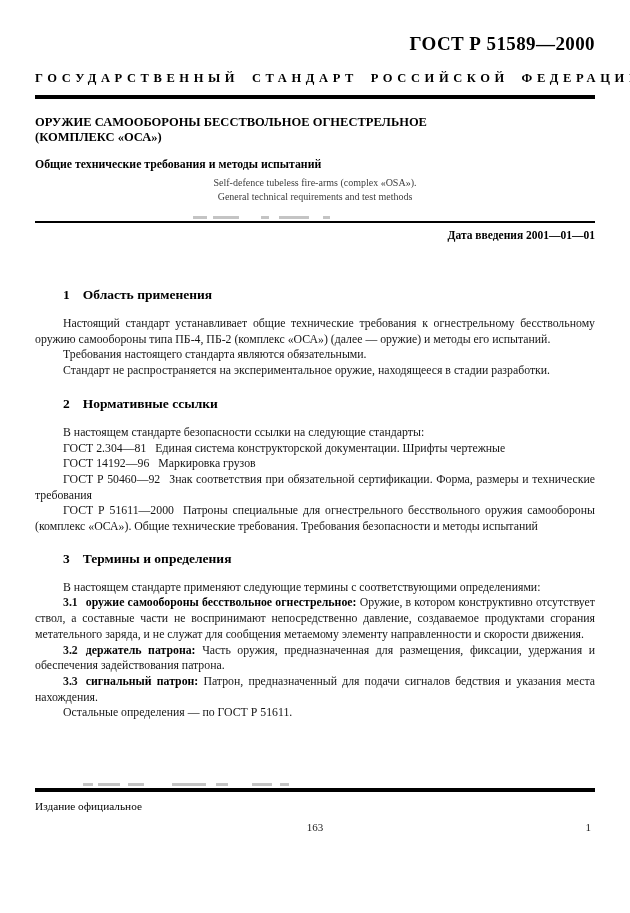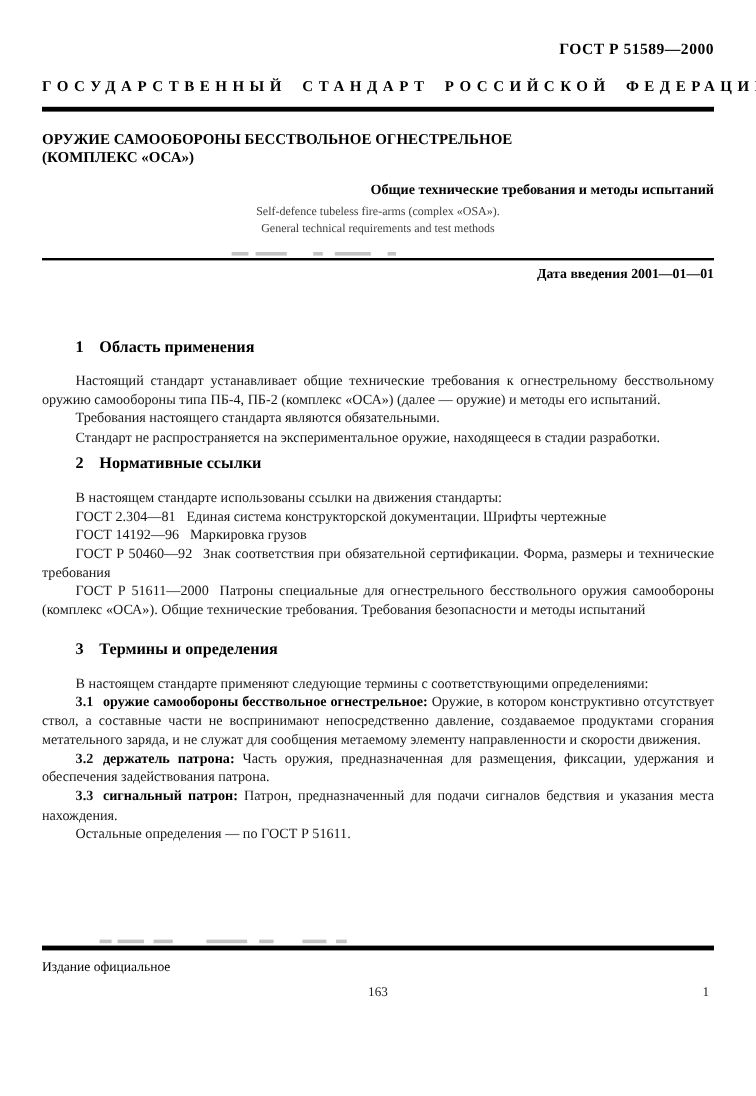--- a/index.html
+++ b/index.html
@@ -12,21 +12,21 @@
     font-family: "Liberation Serif", "DejaVu Serif", serif;
     color: #161616;
     overflow: hidden;
   }
   .content { padding: 0 35px; }
 
   .doc-code {
     margin-top: 33px;
     text-align: right;
     font-weight: bold;
-    font-size: 13px;
+    font-size: 19px;
     letter-spacing: 0.4px;
     color: #000;
   }
   .fed-header {
     margin-top: 16px;
     text-align: center;
     font-weight: bold;
     font-size: 12.5px;
     letter-spacing: 4.6px;
     word-spacing: 5px;
@@ -41,21 +41,21 @@
   .doc-title {
     margin-top: 16px;
     text-align: left;
     font-weight: bold;
     font-size: 12.5px;
     line-height: 15px;
     color: #000;
   }
   .subtitle-ru {
     margin-top: 12px;
-    text-align: right;
+    text-align: left;
     font-weight: bold;
     font-size: 11.8px;
     color: #000;
   }
   .subtitle-en {
     margin-top: 4px;
     text-align: center;
     font-size: 10px;
     line-height: 13.5px;
     color: #3d3d3d;
@@ -79,21 +79,21 @@
     color: #000;
   }
   .section-heading {
     font-weight: bold;
     font-size: 13.5px;
     color: #000;
     margin-left: 28px;
   }
   .section-heading .sec-num { margin-right: 13px; }
   .sh-1 { margin-top: 46px; }
-  .sh-2 { margin-top: 5px; }
+  .sh-2 { margin-top: 17px; }
   .sh-3 { margin-top: 16px; }
   .body-para {
     font-size: 11.8px;
     line-height: 15.7px;
     text-align: justify;
     text-indent: 28px;
     color: #151515;
   }
   .first-after-heading { margin-top: 13px; }
   .term-num { font-weight: bold; margin-right: 8px; }
@@ -163,21 +163,21 @@
     <div class="section-heading sh-1">
       <span class="sec-num">1</span><span>Область применения</span>
     </div>
     <p class="body-para first-after-heading">Настоящий стандарт устанавливает общие технические требования к огнестрельному бесствольному оружию самообороны типа ПБ-4, ПБ-2 (комплекс «ОСА») (далее — оружие) и методы его испытаний.</p>
     <p class="body-para">Требования настоящего стандарта являются обязательными.</p>
     <p class="body-para">Стандарт не распространяется на экспериментальное оружие, находящееся в стадии разработки.</p>
 
     <div class="section-heading sh-2">
       <span class="sec-num">2</span><span>Нормативные ссылки</span>
     </div>
-    <p class="body-para first-after-heading">В настоящем стандарте использованы ссылки на движения стандарты:</p>
+    <p class="body-para first-after-heading">В настоящем стандарте безопасности ссылки на следующие стандарты:</p>
     <p class="body-para"><span class="ref-code">ГОСТ 2.304—81</span><span>Единая система конструкторской документации. Шрифты чертежные</span></p>
     <p class="body-para"><span class="ref-code">ГОСТ 14192—96</span><span>Маркировка грузов</span></p>
     <p class="body-para"><span class="ref-code">ГОСТ Р 50460—92</span><span>Знак соответствия при обязательной сертификации. Форма, размеры и технические требования</span></p>
     <p class="body-para"><span class="ref-code">ГОСТ Р 51611—2000</span><span>Патроны специальные для огнестрельного бесствольного оружия самообороны (комплекс «ОСА»). Общие технические требования. Требования безопасности и методы испытаний</span></p>
 
     <div class="section-heading sh-3">
       <span class="sec-num">3</span><span>Термины и определения</span>
     </div>
     <p class="body-para first-after-heading">В настоящем стандарте применяют следующие термины с соответствующими определениями:</p>
     <p class="body-para"><span class="term-num">3.1</span><span class="term-bold">оружие самообороны бесствольное огнестрельное:</span> <span>Оружие, в котором конструктивно отсутствует ствол, а составные части не воспринимают непосредственно давление, создаваемое продуктами сгорания метательного заряда, и не служат для сообщения метаемому элементу направленности и скорости движения.</span></p>

